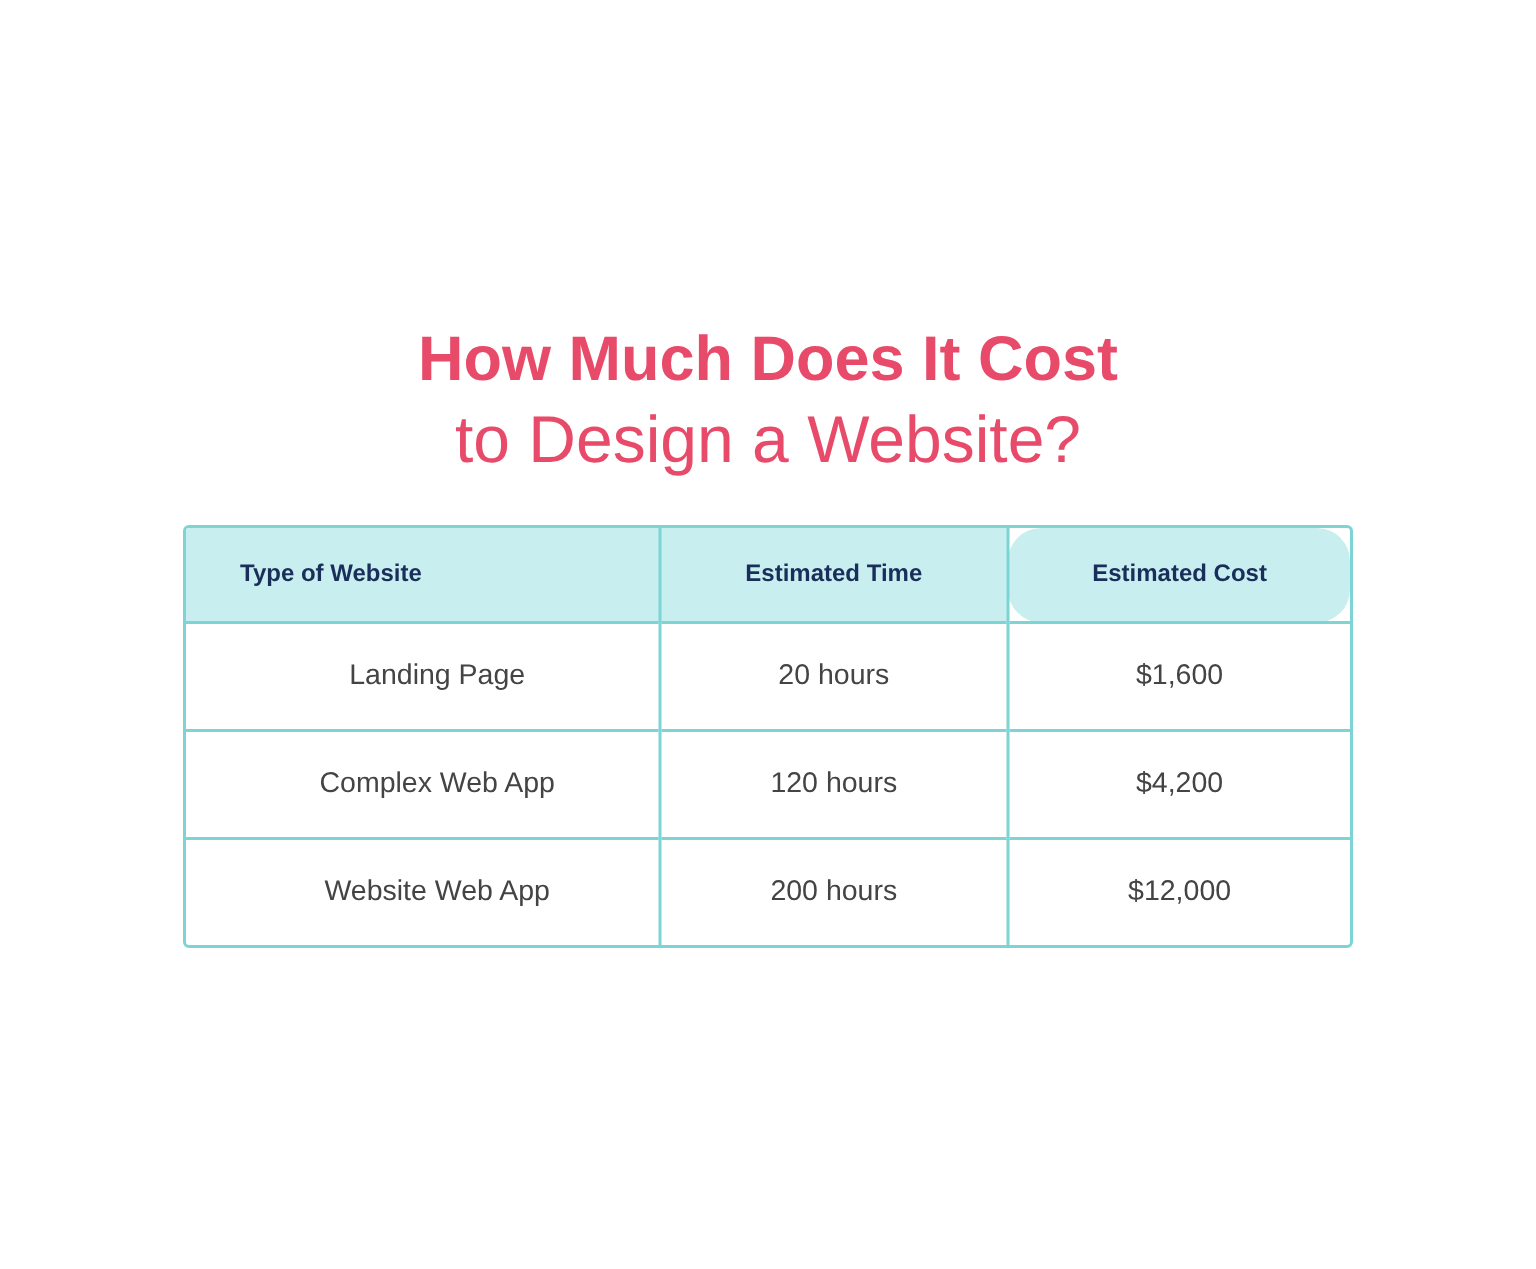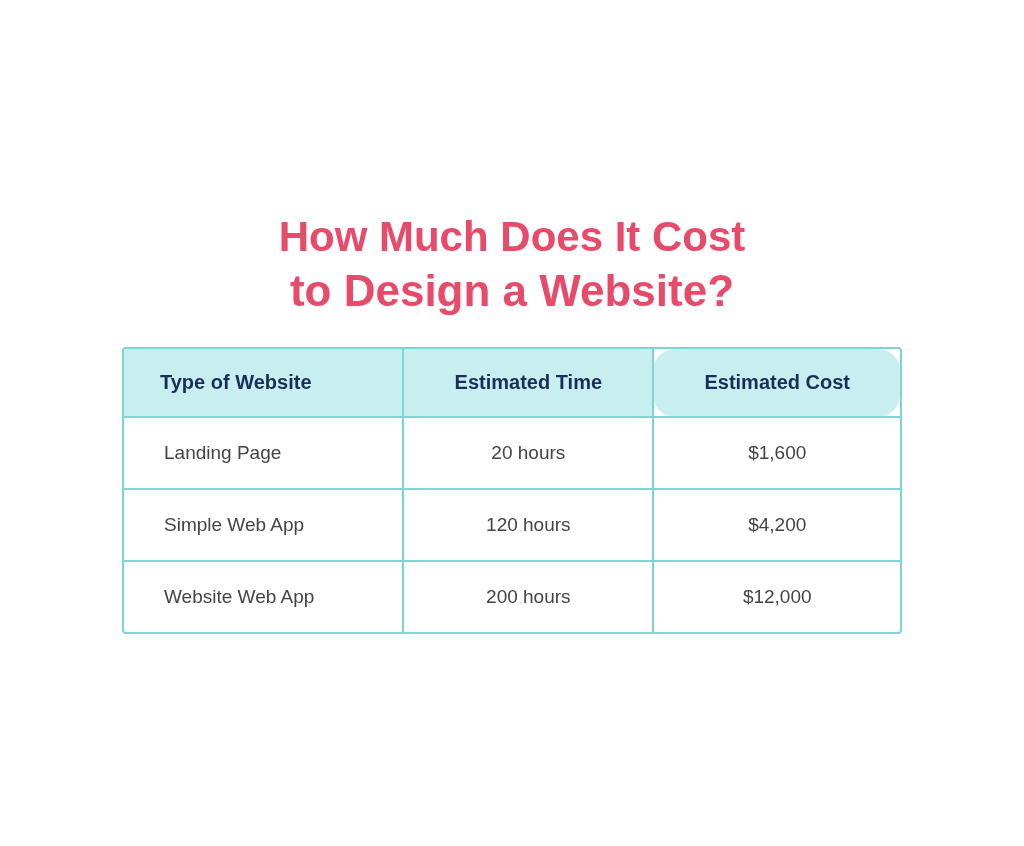--- a/index.html
+++ b/index.html
@@ -27,21 +27,21 @@
     .title-regular {
       font-size: 42px;
       color: #e84b6a;
       font-weight: 700;
       line-height: 1.2;
     }
 
     .title-bold {
       font-size: 44px;
       color: #e84b6a;
-      font-weight: 700;
+      font-weight: 400;
       line-height: 1.3;
       margin-bottom: 28px;
     }
 
     .subtitle {
       font-size: 22px;
       color: #333333;
       font-weight: 400;
       line-height: 1.5;
       margin-bottom: 36px;
@@ -58,21 +58,21 @@
       width: 100%;
       border-collapse: collapse;
     }
 
     thead tr {
       background-color: #c8eef0;
     }
 
     thead th {
       padding: 22px 20px;
-      font-size: 20px;
+      font-size: 16px;
       font-weight: 800;
       color: #1a2e5a;
       text-align: center;
       border-right: 2px solid #7dd4d4;
     }
 
     thead th:last-child {
       border-right: none;
       border-radius: 22px;
     }
@@ -92,21 +92,21 @@
       color: #444444;
       text-align: center;
       border-right: 2px solid #7dd4d4;
     }
 
     tbody td:last-child {
       border-right: none;
     }
 
     tbody td:first-child {
-      text-align: left;
+      text-align: center;
       padding-left: 40px;
     }
   </style>
 </head>
 <body>
 
 <div class="container">
 
   <div class="title-regular">How Much Does It Cost</div>
   <div class="title-bold">to Design a Website?</div>
@@ -120,21 +120,21 @@
           <th>Estimated Cost</th>
         </tr>
       </thead>
       <tbody id="table-body">
       <tr>
             <td>Landing Page</td>
             <td>20 hours</td>
             <td>$1,600</td>
           </tr>
           <tr>
-            <td>Simple Web App</td>
+            <td>Complex Web App</td>
             <td>120 hours</td>
             <td>$4,200</td>
           </tr>
           <tr>
             <td>Website Web App</td>
             <td>200 hours</td>
             <td>$12,000</td>
           </tr>
         </tbody>
     </table>

